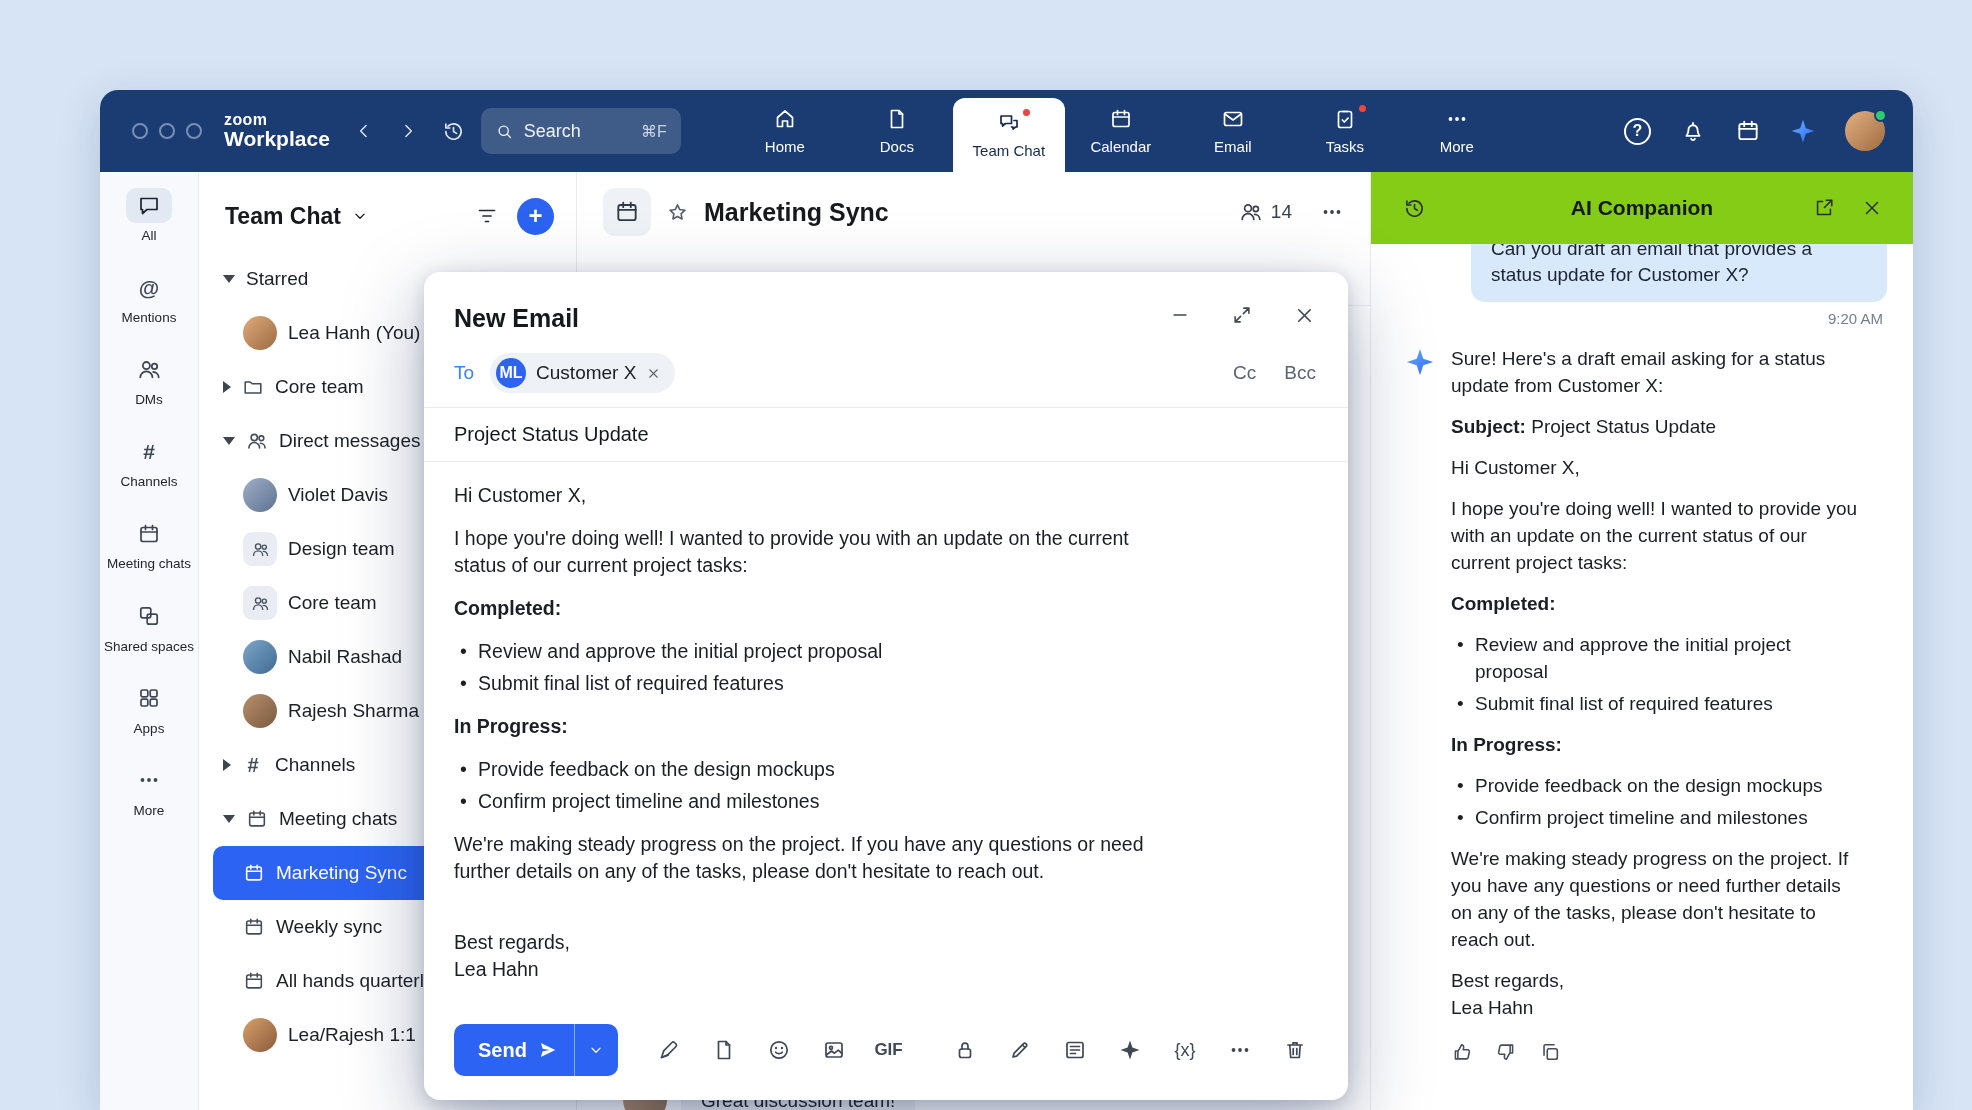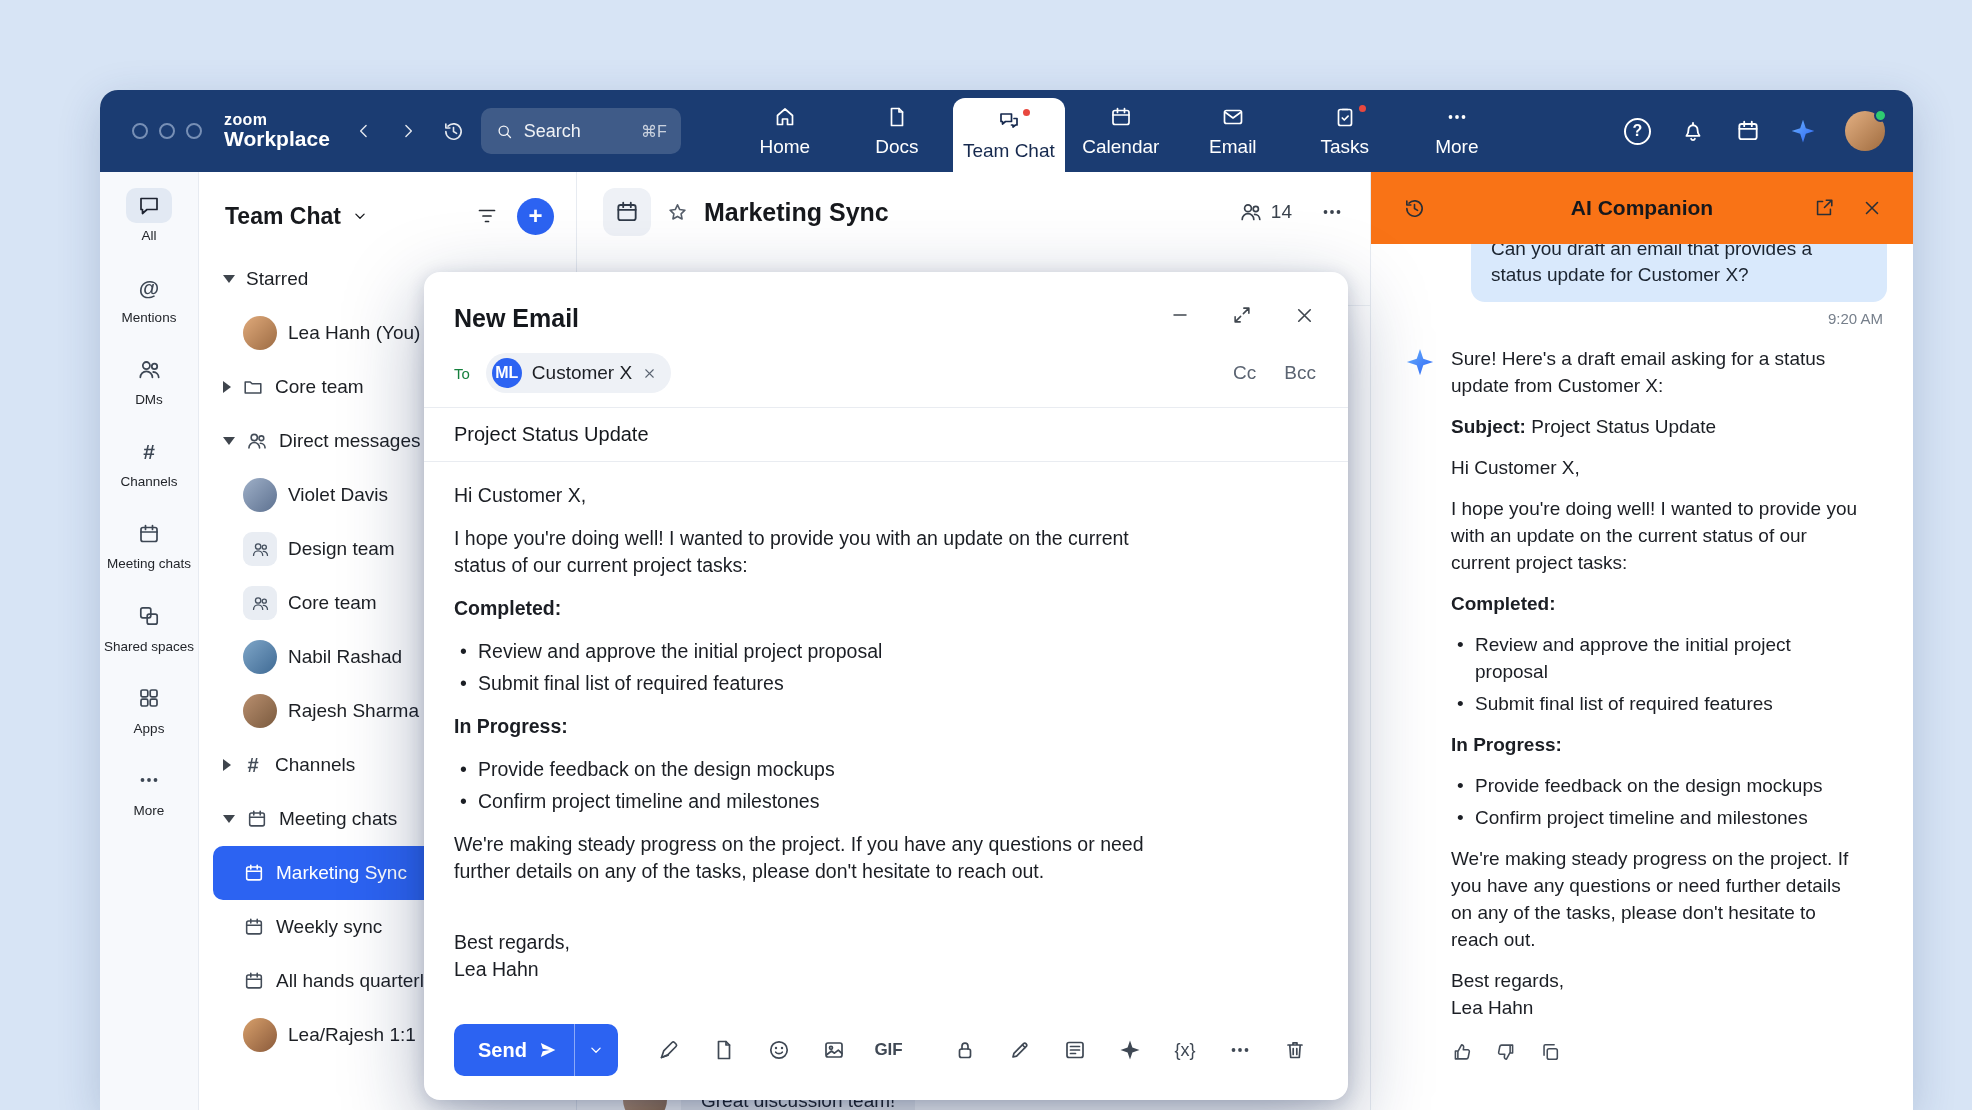--- a/index.html
+++ b/index.html
@@ -26,21 +26,21 @@
   .traffic { display:flex; gap:11px; margin-right:22px; }
   .traffic span { width:16px; height:16px; border-radius:50%; border:2px solid rgba(195,212,236,.55); }
   .logo { margin-right:24px; line-height:1.08; }
   .logo .z { font-size:16px; font-weight:700; letter-spacing:.4px; }
   .logo .w { font-size:21px; font-weight:600; }
   .hist { display:flex; align-items:center; gap:24px; margin-right:16px; color:rgba(255,255,255,.88); }
   .hist .hbtn { cursor:pointer; }
   .search { width:200px; height:46px; border-radius:10px; background:rgba(255,255,255,.16); display:flex; align-items:center; padding:0 14px; gap:10px; font-size:18px; color:rgba(255,255,255,.92); cursor:text; }
   .search .shortcut { margin-left:auto; color:rgba(255,255,255,.72); font-size:16px; }
   .main-nav { display:flex; margin-left:48px; align-items:flex-end; height:82px; }
-  .nav-item { width:112px; height:82px; display:flex; flex-direction:column; align-items:center; justify-content:center; gap:7px; font-size:19px; color:#fff; position:relative; cursor:pointer; }
+  .nav-item { width:112px; height:82px; display:flex; flex-direction:column; align-items:center; justify-content:center; gap:7px; font-size:15px; color:#fff; position:relative; cursor:pointer; }
   .nav-item.active { height:74px; background:#fff; color:#16294e; border-radius:12px 12px 0 0; }
   .nav-badge { position:absolute; top:13px; right:33px; width:11px; height:11px; border-radius:50%; background:#e8483f; border:2px solid #1b3c72; }
   .nav-item.active .nav-badge { border-color:#fff; top:9px; }
   .top-right { margin-left:auto; display:flex; align-items:center; gap:29px; }
   .tr-btn { cursor:pointer; color:#fff; display:flex; align-items:center; justify-content:center; }
   .glyph-circle { width:27px; height:27px; border-radius:50%; border:2px solid #fff; display:flex; align-items:center; justify-content:center; font-size:16px; font-weight:700; }
   .tb-avatar { width:40px; height:40px; border-radius:50%; background:linear-gradient(135deg,#e3b083,#a06c3f); position:relative; cursor:pointer; }
   .presence { position:absolute; top:-2px; right:-2px; width:13px; height:13px; background:#2ecc71; border:2.5px solid #1b3c72; border-radius:50%; }
 
   
@@ -101,21 +101,21 @@
     position:absolute; left:324px; top:182px; width:924px; height:828px;
     background:#fff; border-radius:16px; z-index:50;
     box-shadow:0 26px 80px rgba(15,35,80,.35), 0 4px 18px rgba(15,35,80,.18);
     display:flex; flex-direction:column;
   }
   .m-header { display:flex; align-items:center; padding:26px 32px 12px 30px; }
   .m-title { font-size:25px; font-weight:700; color:#15181d;margin-top:6px; }
   .m-controls { margin-left:auto; display:flex; gap:40px; color:#40474f; }
   .m-controls .mc { cursor:pointer; display:flex; }
   .m-to { display:flex; align-items:center; padding:8px 32px 14px 30px; gap:16px; border-bottom:1px solid #e9ecf1; }
-  .to-label { color:#15803d; font-size:15px; }
+  .to-label { color:#3b82f6; font-size:19px; }
   .chip { display:flex; align-items:center; gap:10px; background:#eef1f6; border-radius:22px; padding:5px 14px 5px 6px; font-size:19px; color:#1c1f24; }
   .chip-avatar { width:30px; height:30px; border-radius:50%; background:#2c63f2; color:#fff; font-size:16px; font-weight:700; display:flex; align-items:center; justify-content:center; }
   .chip-x { color:#5b6472; cursor:pointer; display:flex; }
   .ccbcc { margin-left:auto; display:flex; gap:28px; color:#5b6472; font-size:19px; }
   .ccbcc span { cursor:pointer; }
   .m-subject { padding:15px 30px; font-size:20px; color:#15181d; border-bottom:1px solid #e9ecf1; }
   .m-body { flex:1; padding:20px 30px 0 30px; font-size:19.5px; line-height:27px; color:#1b1e24; overflow:hidden; cursor:text; }
   .m-body-inner { max-width:720px; }
   .m-body p { margin:0 0 16px; }
   .m-body p.b, .ai-text p.b { font-weight:700; }
@@ -129,21 +129,21 @@
   .send-btn { background:#2c63f2; color:#fff; font-size:20px; font-weight:600; height:52px; padding:0 16px 0 24px; border-radius:10px 0 0 10px; display:flex; align-items:center; gap:11px; border:none; cursor:pointer; font-family:inherit; }
   .send-drop { width:44px; height:52px; background:#2c63f2; border-left:1px solid rgba(255,255,255,.45); border-radius:0 10px 10px 0; display:flex; align-items:center; justify-content:center; color:#fff; cursor:pointer; }
   .tool-btn { width:46px; height:46px; display:flex; align-items:center; justify-content:center; color:#3f4854; cursor:pointer; margin-right:9px; border-radius:8px; }
   .tool-txt { font-size:17px; font-weight:700; }
   .tool-var { font-size:18px; font-weight:400; }
   .tool-gap { width:22px; }
   .tool-trash { margin-left:auto; margin-right:0; }
 
   
   .ai-panel { width:543px; border-left:1px solid #e7ebf1; display:flex; flex-direction:column; background:#fff; flex-shrink:0; }
-  .ai-header { height:72px; display:flex; align-items:center; padding:0 30px 0 32px; position:relative; background:#f97316; z-index:5; flex-shrink:0; }
+  .ai-header { height:72px; display:flex; align-items:center; padding:0 30px 0 32px; position:relative; background:#84cc16; z-index:5; flex-shrink:0; }
   .ai-title { position:absolute; left:0; right:0; text-align:center; font-size:21px; font-weight:700; color:#15181d; pointer-events:none; }
   .ai-hbtn { color:#2a2f36; cursor:pointer; display:flex; position:relative; z-index:6; }
   .ai-hright { margin-left:auto; display:flex; gap:26px; }
   .ai-scroll { flex:1; overflow:hidden; padding:0 26px 0 34px; }
   .user-bubble { margin:-22px 0 8px 66px; background:#d9e9fc; border-radius:14px; padding:14px 20px; font-size:19px; line-height:26px; color:#1b2430; }
   .msg-time { text-align:right; font-size:15px; color:#767f8b; margin:4px 4px 18px 0; }
   .ai-msg { display:flex; gap:14px; }
   .ai-star { width:32px; flex-shrink:0; padding-top:2px; }
   .ai-text { font-size:19px; line-height:27px; color:#1b1e24; max-width:415px; }
   .ai-text p { margin:0 0 14px; }

